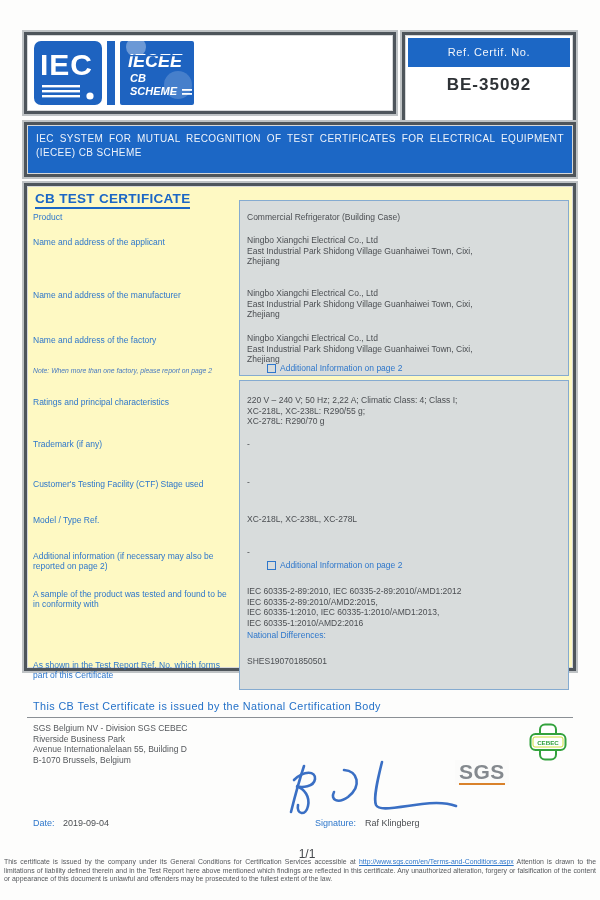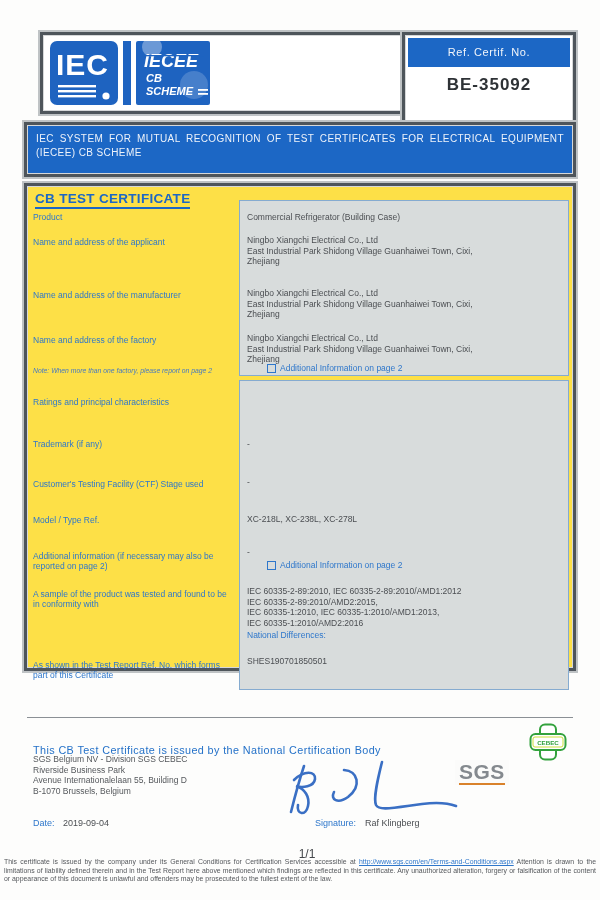--- a/index.html
+++ b/index.html
@@ -15,47 +15,47 @@
     background:#fdfdfc;overflow:hidden;
   }
   .frame{
     position:absolute;
     border:3px solid #4e555b;
     box-shadow:0 0 0 2px #bfc3c5, inset 0 0 0 1px #d6d8d9;
     background:#fff;
     box-sizing:border-box;
   }
   
-  .logos-box{left:40px;top:32px;width:372px;height:82px;display:flex;align-items:center;padding:0 0 0 7px;}
+  .logos-box{left:24px;top:32px;width:372px;height:82px;display:flex;align-items:center;padding:0 0 0 7px;}
   .iec-bar{width:8px;height:64px;background:#1e63c0;margin:0 5px;}
   .ref-box{left:402px;top:32px;width:174px;height:95px;}
   .ref-band{position:absolute;left:3px;right:3px;top:3px;height:29px;background:#1c67c5;color:#f2f5fa;
     font-size:11px;text-align:center;line-height:29px;letter-spacing:0.6px;}
   .ref-value{position:absolute;left:0;right:0;top:40px;text-align:center;
     font-size:17px;font-weight:bold;color:#2e3236;letter-spacing:1px;}
   
   .banner{left:24px;top:122px;width:552px;height:55px;background:#1c67c5;
     color:#eef3fa;font-size:10px;line-height:13.5px;letter-spacing:0.4px;
     padding:7px 9px;text-align:justify;}
   
-  .main-box{left:24px;top:183px;width:552px;height:488px;background:#fde047;}
+  .main-box{left:24px;top:183px;width:552px;height:488px;background:#fef9c3;}
   .title{position:absolute;left:8px;top:5px;font-size:13.5px;font-weight:bold;color:#1c67c5;
     border-bottom:2px solid #1c67c5;padding-bottom:1px;letter-spacing:0.3px;}
   .gbox{position:absolute;left:212px;width:330px;background:#d8dcdc;border:1px solid #85abd0;box-sizing:border-box;}
   .gbox-a{top:14px;height:176px;}
   .gbox-b{top:194px;height:310px;}
   .lbl{position:absolute;left:6px;width:202px;font-size:8.5px;line-height:10px;color:#2e77cb;}
   .note{font-size:6.8px;font-style:italic;width:210px;color:#4779c0;}
   .val{position:absolute;left:220px;width:306px;font-size:8.5px;line-height:10.5px;color:#4b4e52;white-space:pre-line;}
   .blue-val{color:#2e77cb;}
   .chk-row{position:absolute;left:220px;display:flex;align-items:center;font-size:8.5px;color:#2e77cb;margin-left:20px;}
   .chk{display:inline-block;width:7px;height:7px;border:1.3px solid #2e77cb;margin-right:4px;background:transparent;}
-  .ncb-statement{position:absolute;left:6px;top:514px;font-size:10.8px;color:#2471c8;letter-spacing:0.4px;margin-top:44px;}
+  .ncb-statement{position:absolute;left:6px;top:514px;font-size:10.8px;color:#2471c8;letter-spacing:0.4px;}
   .ncb-divider{position:absolute;left:0;top:531px;width:100%;border-top:1.5px solid #8b9095;}
-  .ncb-address{position:absolute;left:6px;top:537px;font-size:8.5px;line-height:10.5px;color:#55585c;white-space:pre-line;margin-top:31px;}
+  .ncb-address{position:absolute;left:6px;top:537px;font-size:8.5px;line-height:10.5px;color:#55585c;white-space:pre-line;}
   .sgs-logo{position:absolute;left:428px;top:542px;background:#fbfbfa;padding:1px 4px 0 4px;margin-top:32px;}
   .sgs-text{font-size:21px;font-weight:bold;color:#84898e;letter-spacing:0.5px;line-height:22px;
     border-bottom:2px solid #d9822b;display:inline-block;}
   .cebec-logo{position:absolute;left:502px;top:537px;}
   .sig-svg{position:absolute;left:255px;top:570px;}
   .date-row-label{position:absolute;top:632px;font-size:9px;color:#2e77cb;}
   .date-row-value{position:absolute;top:632px;font-size:9px;color:#4b4e52;}
   
   .page-number{position:absolute;left:7px;top:847px;width:100%;text-align:center;font-size:12px;color:#45484c;}
   .legal{position:absolute;left:4px;top:858px;width:592px;font-size:6.9px;line-height:8.6px;color:#54575b;text-align:justify;}
@@ -122,20 +122,23 @@
     <div class="val" style="top:102px">Ningbo Xiangchi Electrical Co., Ltd
 East Industrial Park Shidong Village Guanhaiwei Town, Cixi,
 Zhejiang</div>
     <div class="val" style="top:147px">Ningbo Xiangchi Electrical Co., Ltd
 East Industrial Park Shidong Village Guanhaiwei Town, Cixi,
 Zhejiang</div>
     <div class="chk-row" style="top:177px">
       <span class="chk"></span>
       <span>Additional Information on page 2</span>
     </div>
+    <div class="val" style="top:209px">220 V – 240 V; 50 Hz; 2,22 A; Climatic Class: 4; Class I;
+XC-218L, XC-238L: R290/55 g;
+XC-278L: R290/70 g</div>
     <div class="val" style="top:253px">-</div>
     <div class="val" style="top:291px">-</div>
     <div class="val" style="top:328px">XC-218L, XC-238L, XC-278L</div>
     <div class="val" style="top:361px">-</div>
     <div class="chk-row" style="top:374px">
       <span class="chk"></span>
       <span>Additional Information on page 2</span>
     </div>
     <div class="val" style="top:400px">IEC 60335-2-89:2010, IEC 60335-2-89:2010/AMD1:2012
 IEC 60335-2-89:2010/AMD2:2015,

